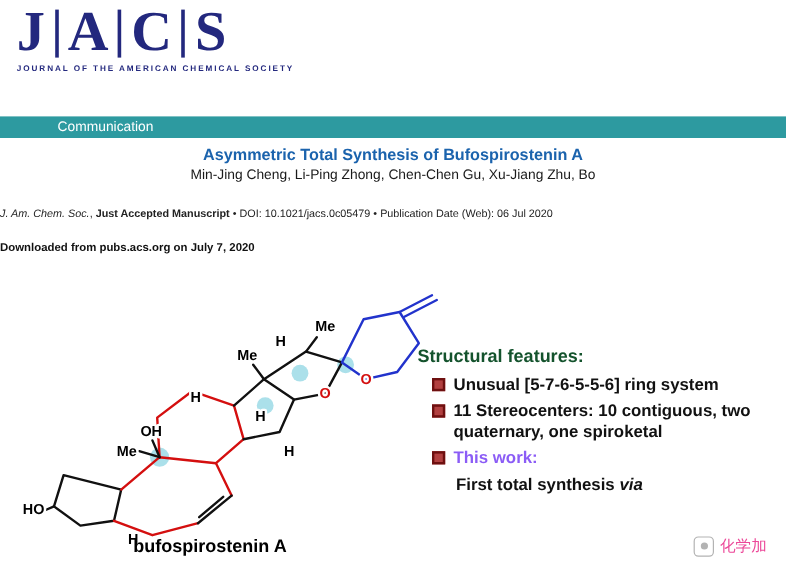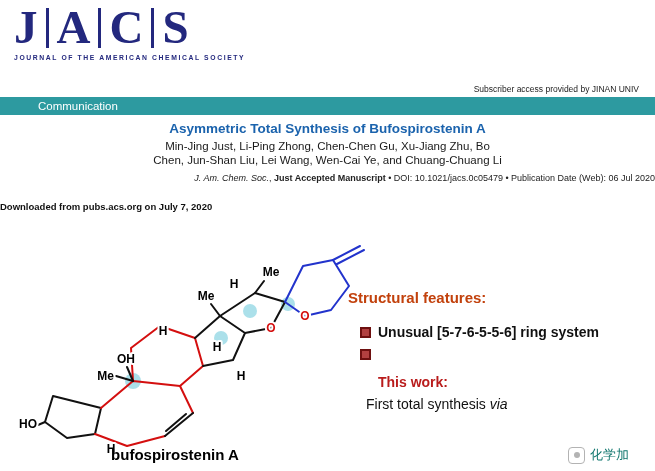--- a/index.html
+++ b/index.html
@@ -8,54 +8,54 @@
     font-family:"Liberation Sans",sans-serif;overflow:hidden;margin:0 auto;
   }
   
   .logo{position:absolute;left:14px;top:4px;color:#23287e;}
   .logo-letters{display:flex;align-items:center;font-family:"Liberation Serif",serif;
     font-weight:700;font-size:47px;line-height:1;color:#23287e;}
   .logo-bar{width:3px;height:40px;background:#23287e;margin:0 8px;display:inline-block;}
   .logo-subtitle{font-size:6.8px;letter-spacing:1.6px;font-weight:700;margin-top:3px;color:#23287e;}
   .subscriber{position:absolute;right:16px;top:84px;font-size:8.5px;color:#222;}
   .banner{position:absolute;left:0;right:0;top:97px;height:18px;background:#2d9aa0;
-    color:#fff;font-size:11.5px;line-height:18px;padding-left:38px;box-sizing:border-box;}
+    color:#fff;font-size:11.5px;line-height:18px;padding-left:48px;box-sizing:border-box;}
   
   .title{position:absolute;left:0;right:0;top:121px;text-align:center;
     font-size:13.5px;font-weight:700;color:#1b63ad;}
   .authors{position:absolute;left:0;right:0;text-align:center;font-size:11.5px;color:#1a1a1a;}
   .authors.l1{top:140px;} .authors.l2{top:154px;}
-  .citation{position:absolute;left:10px;right:0;top:173px;text-align:right;font-size:9px;color:#222;padding-left:20px;}
+  .citation{position:absolute;left:0;right:0;top:173px;text-align:left;font-size:9px;color:#222;}
   .citation .it{font-style:italic;} .citation .b{font-weight:700;} .citation .sep{white-space:pre;}
   .downloaded{position:absolute;left:0;right:0;top:201px;text-align:left;
     font-size:9.5px;font-weight:700;color:#111;}
   
   .molecule{position:absolute;left:15px;top:238px;}
   .molecule path{fill:none;stroke-linecap:round;stroke-linejoin:round;}
   .bond-black{stroke:#111;stroke-width:2;}
   .bond-red{stroke:#d40f0f;stroke-width:2;}
   .bond-blue{stroke:#2233cc;stroke-width:2;}
   .hl{fill:#a6dee9;opacity:.95;}
   .molecule text{font-family:"Liberation Sans",sans-serif;font-weight:700;font-size:12px;
     fill:#000;paint-order:stroke;stroke:#fff;stroke-width:4px;stroke-linejoin:round;}
   .molecule text.atom-o{fill:#d40f0f;}
   .molecule text.cname{font-size:15px;stroke-width:0;}
   
   .features{position:absolute;left:348px;top:289px;width:292px;color:#111;}
-  .features-heading{font-size:15px;font-weight:700;color:#c2410c;margin-bottom:18px;}
+  .features-heading{font-size:15px;font-weight:700;color:#14532d;margin-bottom:6px;}
   .feature-row{display:flex;gap:7px;margin-bottom:5px;padding-left:12px;}
   .bullet{width:11px;height:11px;background:#b24040;border:2px solid #6e1010;
     box-sizing:border-box;flex:none;margin-top:3px;}
   .feature-text{font-size:14px;font-weight:700;line-height:1.22;}
-  .feature-row.red .feature-text{color:#b91c1c;margin-top:28px;}
-  .closing{margin-left:18px;font-size:14px;font-weight:400;line-height:1.25;}
+  .feature-row.red .feature-text{color:#8b5cf6;}
+  .closing{margin-left:32px;font-size:14px;font-weight:700;line-height:1.25;}
   .closing .it{font-style:italic;}
   
-  .watermark{position:absolute;right:26px;bottom:7px;display:flex;align-items:center;
-    gap:5px;color:#0f766e;}
+  .watermark{position:absolute;right:16px;bottom:7px;display:flex;align-items:center;
+    gap:5px;color:#ec4899;}
   .wm-icon{width:15px;height:15px;border:1.5px solid #b3b3b3;border-radius:4px;
     display:flex;align-items:center;justify-content:center;}
   .wm-dot{width:6px;height:6px;border-radius:50%;background:#b3b3b3;}
   .wm-text{font-size:13px;}
 </style>
 </head>
 <body>
 
 <div class="page">
 
@@ -65,29 +65,27 @@
       <span class="logo-bar"></span>
       <span>A</span>
       <span class="logo-bar"></span>
       <span>C</span>
       <span class="logo-bar"></span>
       <span>S</span>
     </div>
     <div class="logo-subtitle">JOURNAL OF THE AMERICAN CHEMICAL SOCIETY</div>
   </div>
 
-  <div class="subscriber">Subscriber access provided by JINAN UNIV</div>
 
   <div class="banner">
     <span>Communication</span>
   </div>
 
   <div class="title">Asymmetric Total Synthesis of Bufospirostenin A</div>
-  <div class="authors l1">Min-Jing Just, Li-Ping Zhong, Chen-Chen Gu, Xu-Jiang Zhu, Bo</div>
-  <div class="authors l2">Chen, Jun-Shan Liu, Lei Wang, Wen-Cai Ye, and Chuang-Chuang Li</div>
+  <div class="authors l1">Min-Jing Cheng, Li-Ping Zhong, Chen-Chen Gu, Xu-Jiang Zhu, Bo</div>
 
   <div class="citation">
     <span class="it">J. Am. Chem. Soc.</span><span class="sep">, </span><span class="b">Just Accepted Manuscript</span><span class="sep"> • </span><span>DOI: 10.1021/jacs.0c05479</span><span class="sep"> • </span><span>Publication Date (Web): 06 Jul 2020</span>
   </div>
 
   <div class="downloaded">Downloaded from pubs.acs.org on July 7, 2020</div>
 
   <svg class="molecule" width="400" height="228" viewBox="0 0 400 228" xmlns="http://www.w3.org/2000/svg">
 
     <circle class="hl" cx="118" cy="143" r="8"></circle>
@@ -134,20 +132,24 @@
     <text class="cname" x="160" y="222" text-anchor="middle">bufospirostenin A</text>
   </svg>
 
   <div class="features">
     <div class="features-heading">Structural features:</div>
 
     <div class="feature-row">
       <div class="bullet"></div>
       <div class="feature-text">Unusual [5-7-6-5-5-6] ring system</div>
     </div>
+    <div class="feature-row">
+      <div class="bullet"></div>
+      <div class="feature-text">11 Stereocenters: 10 contiguous, two quaternary, one spiroketal</div>
+    </div>
     <div class="feature-row red">
       <div class="bullet"></div>
       <div class="feature-text">This work:</div>
     </div>
 
     <div class="closing">
       <span>First total synthesis </span><span class="it">via</span>
     </div>
   </div>
 

